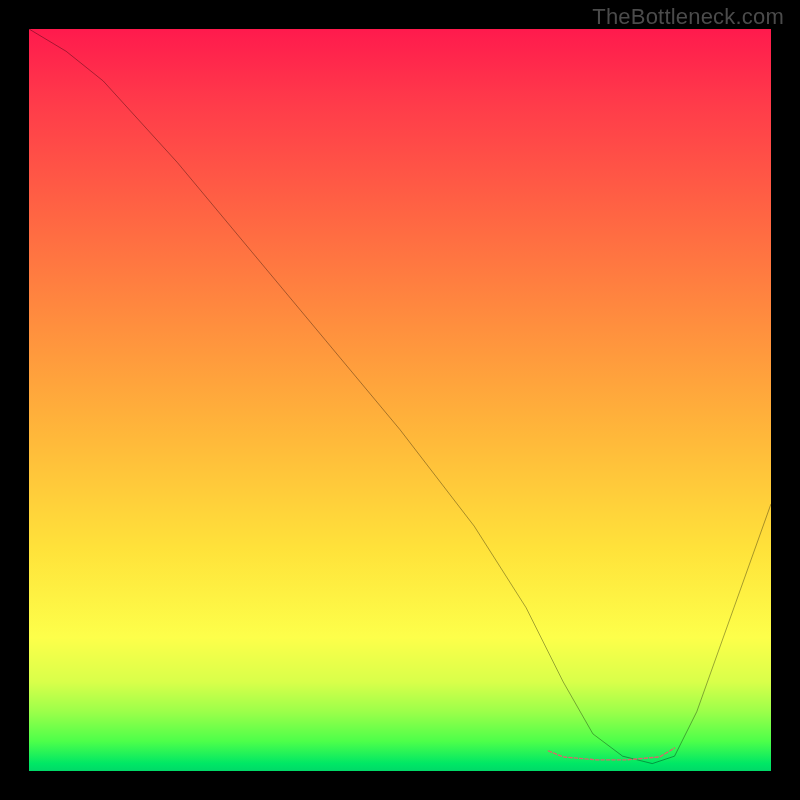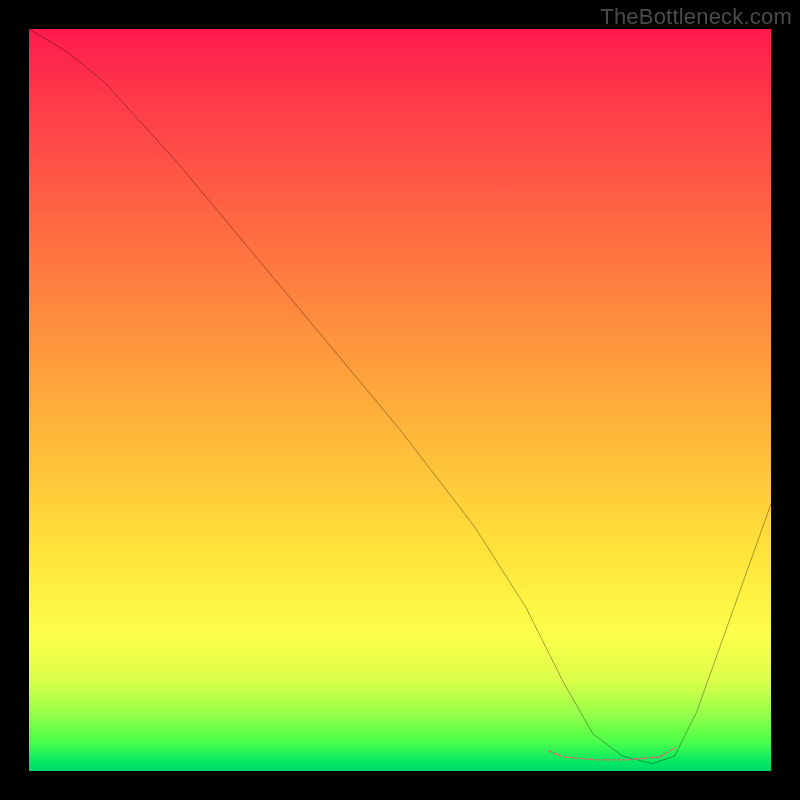--- a/index.html
+++ b/index.html
@@ -12,21 +12,21 @@
     font-family: Arial, Helvetica, sans-serif;
   }
   .wrap {
     position: relative;
     width: 800px;
     height: 800px;
   }
   .watermark {
     position: absolute;
     top: 4px;
-    right: 8px;
+    right: 16px;
     color: #4b4b4b;
     font-size: 22px;
     font-weight: 500;
     letter-spacing: 0.2px;
     z-index: 10;
   }
   .plot {
     position: absolute;
     left: 29px;
     top: 29px;

